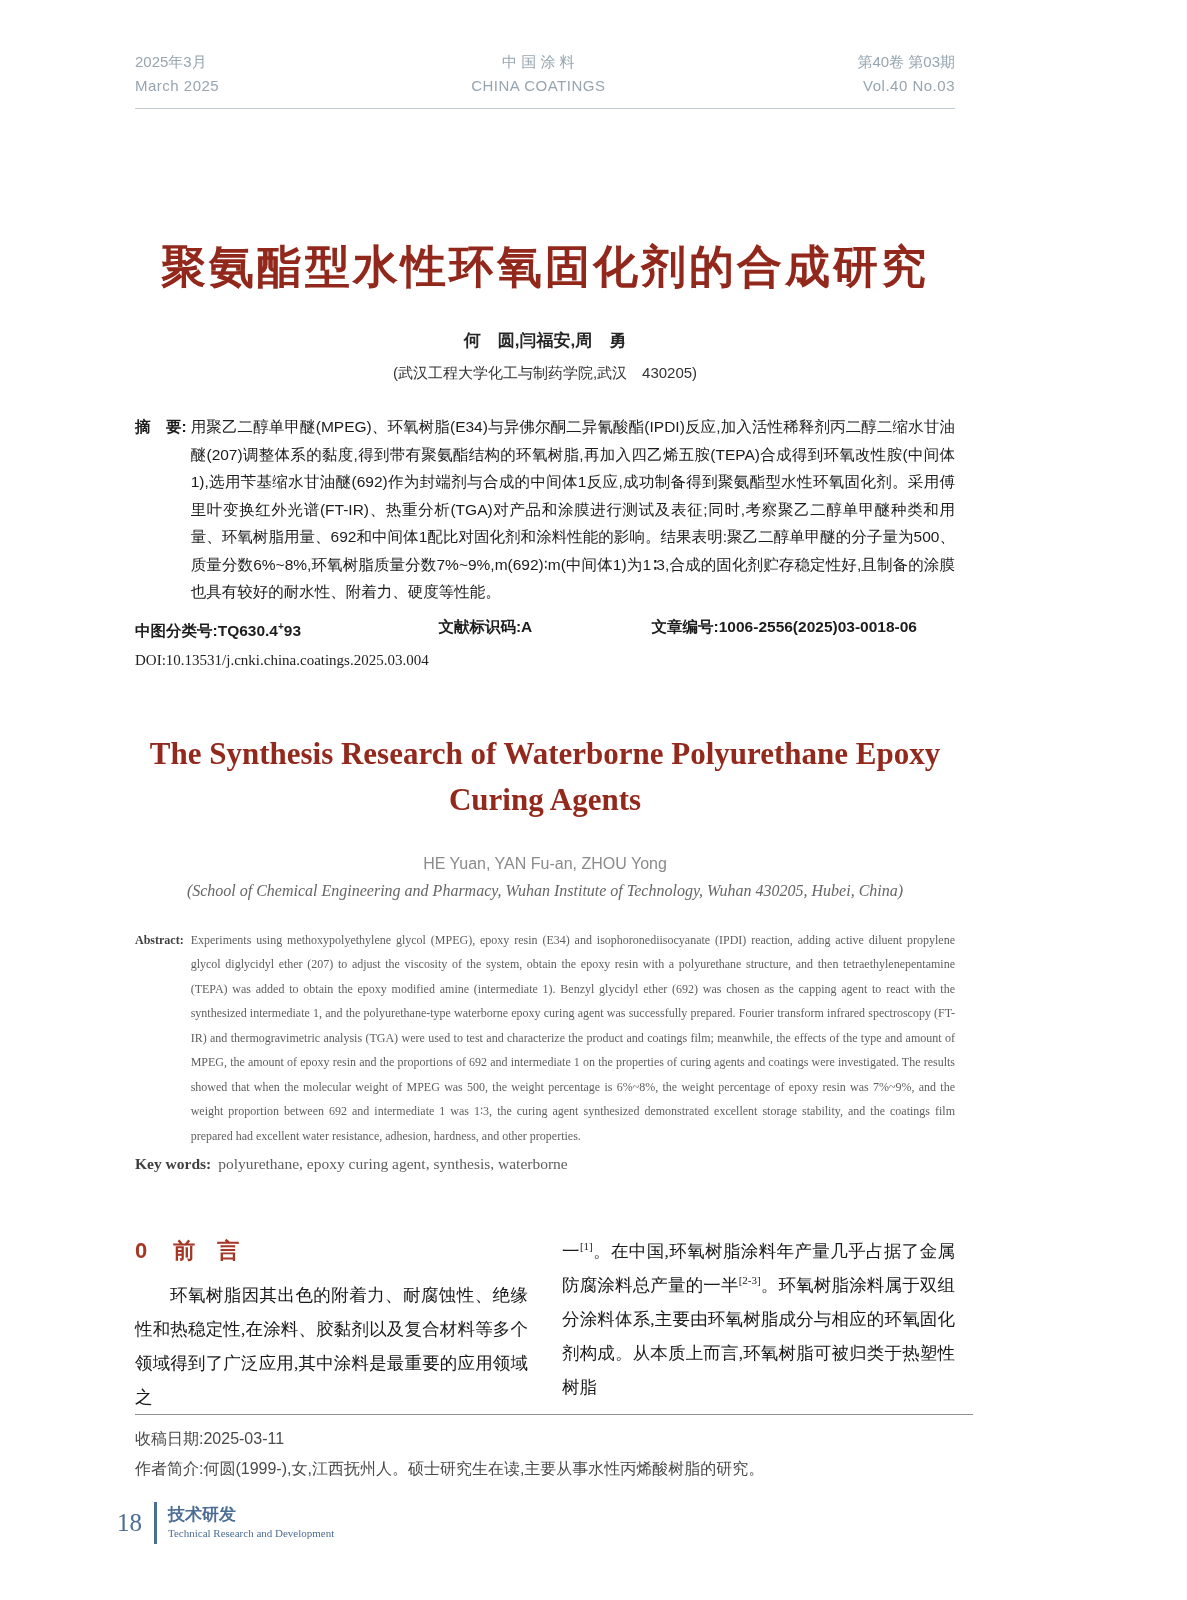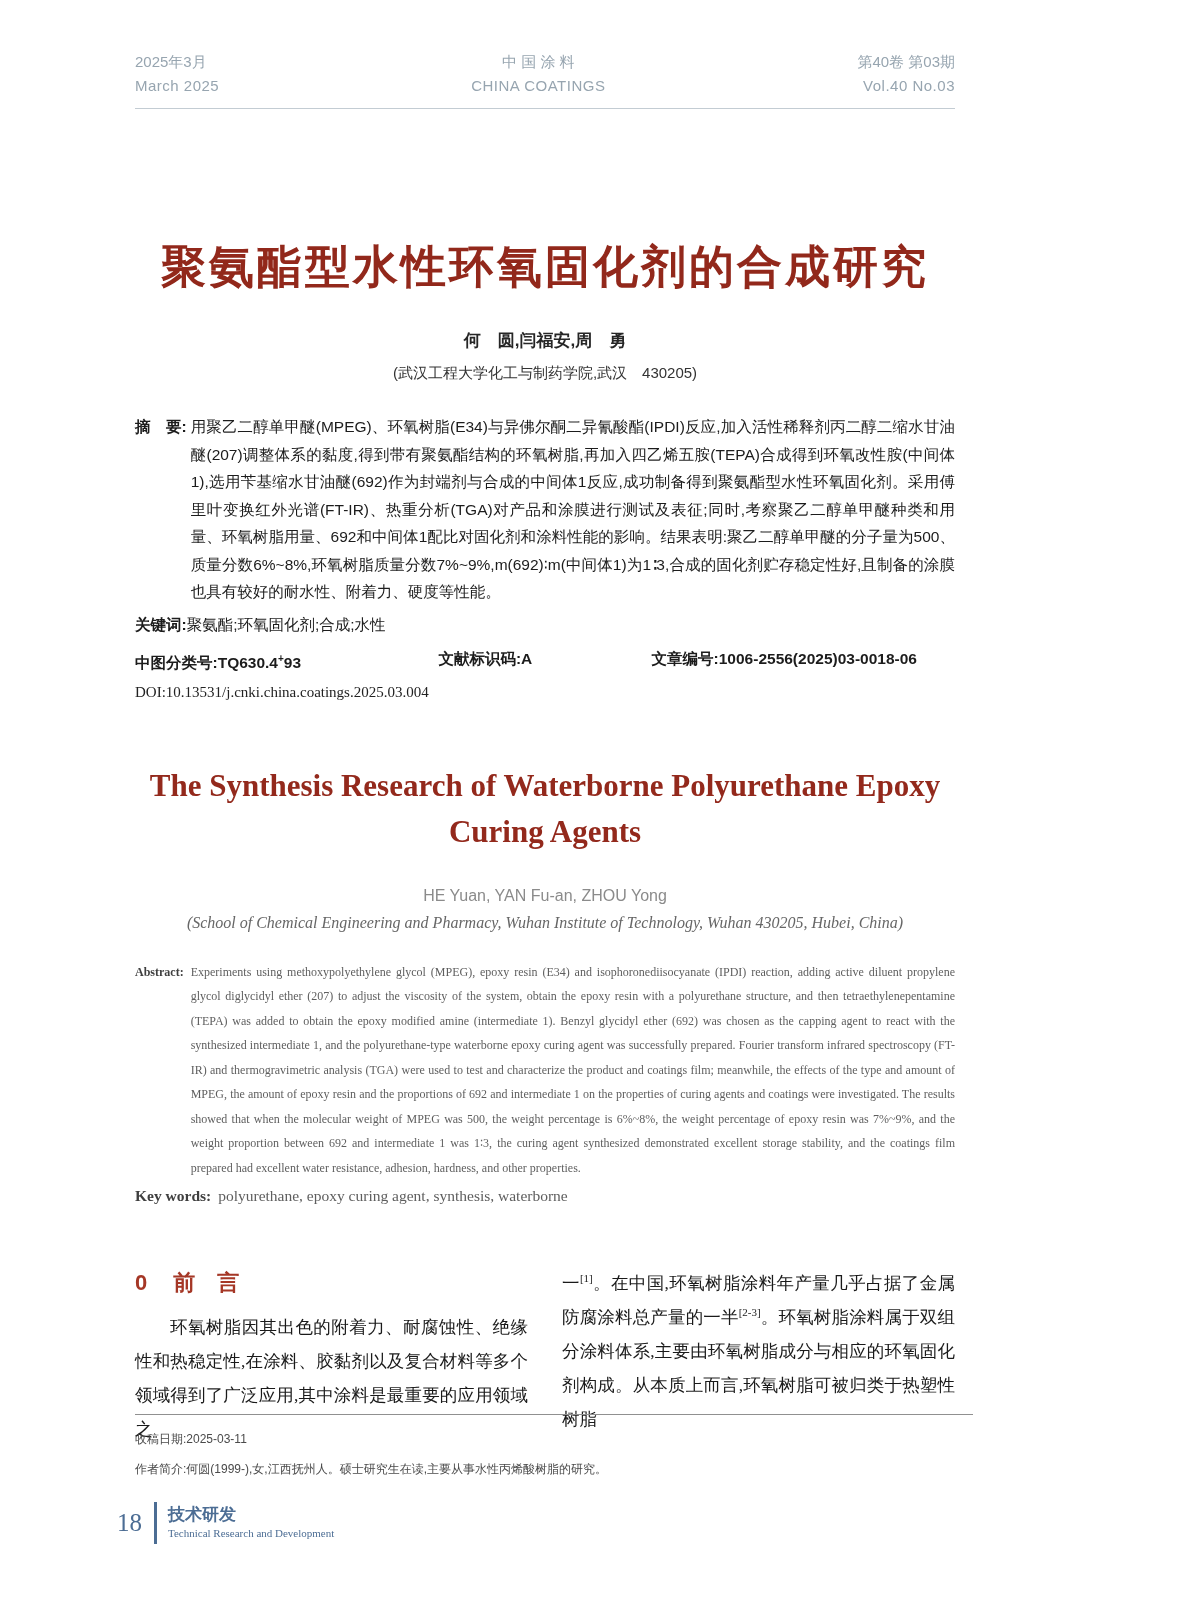--- a/index.html
+++ b/index.html
@@ -54,21 +54,21 @@
   .sec-head{font-family:"Liberation Sans",sans-serif;font-size:22px;font-weight:bold;
             color:#a53726;margin-bottom:10px;}
   .sec-head .sec-num{margin-right:26px;}
   .intro p{margin:0;}
   .intro .col.left p{text-indent:2em;}
   .intro sup{font-size:11px;line-height:0;}
 
   
   .footnote{position:absolute;left:135px;right:117px;top:1414px;
             border-top:1px solid #909090;padding-top:9px;
-            font-size:12px;line-height:30px;color:#4a4a4a;}
+            font-size:16px;line-height:30px;color:#4a4a4a;}
 
   
   .page-footer{position:absolute;left:117px;top:1502px;display:flex;align-items:center;justify-content:center;}
   .pgnum{font-family:"Liberation Serif",serif;font-size:25px;color:#4c6d94;}
   .vbar{display:inline-block;width:3px;height:42px;background:#4c6d94;margin:0 11px 0 12px;}
   .sect .cn{font-size:17px;font-weight:bold;color:#4c6d94;line-height:20px;}
   .sect .en{font-family:"Liberation Serif",serif;font-weight:normal;font-size:11px;
             color:#4c6d94;line-height:16px;}
 </style>
 </head>
@@ -95,23 +95,20 @@
     <section>
       <h1 class="title-cn">聚氨酯型水性环氧固化剂的合成研究</h1>
       <div class="authors-cn">何　圆,闫福安,周　勇</div>
       <div class="affil-cn">(武汉工程大学化工与制药学院,武汉　430205)</div>
 
       <div class="abstract-cn">
         <span class="lbl">摘　要:</span>
         <div class="txt">用聚乙二醇单甲醚(MPEG)、环氧树脂(E34)与异佛尔酮二异氰酸酯(IPDI)反应,加入活性稀释剂丙二醇二缩水甘油醚(207)调整体系的黏度,得到带有聚氨酯结构的环氧树脂,再加入四乙烯五胺(TEPA)合成得到环氧改性胺(中间体1),选用苄基缩水甘油醚(692)作为封端剂与合成的中间体1反应,成功制备得到聚氨酯型水性环氧固化剂。采用傅里叶变换红外光谱(FT-IR)、热重分析(TGA)对产品和涂膜进行测试及表征;同时,考察聚乙二醇单甲醚种类和用量、环氧树脂用量、692和中间体1配比对固化剂和涂料性能的影响。结果表明:聚乙二醇单甲醚的分子量为500、质量分数6%~8%,环氧树脂质量分数7%~9%,m(692)∶m(中间体1)为1∶3,合成的固化剂贮存稳定性好,且制备的涂膜也具有较好的耐水性、附着力、硬度等性能。</div>
       </div>
 
-      <div class="kw-cn">
-        <span class="lbl">关键词:</span><span>聚氨酯;环氧固化剂;合成;水性</span>
-      </div>
 
       <div class="class-row">
         <span class="c1"><span>中图分类号:</span><span>TQ630.4</span><sup>+</sup><span>93</span></span>
         <span class="c2"><span>文献标识码:</span><span>A</span></span>
         <span class="c3"><span>文章编号:</span><span>1006-2556(2025)03-0018-06</span></span>
       </div>
 
       <div class="doi">DOI:10.13531/j.cnki.china.coatings.2025.03.004</div>
     </section>
 

